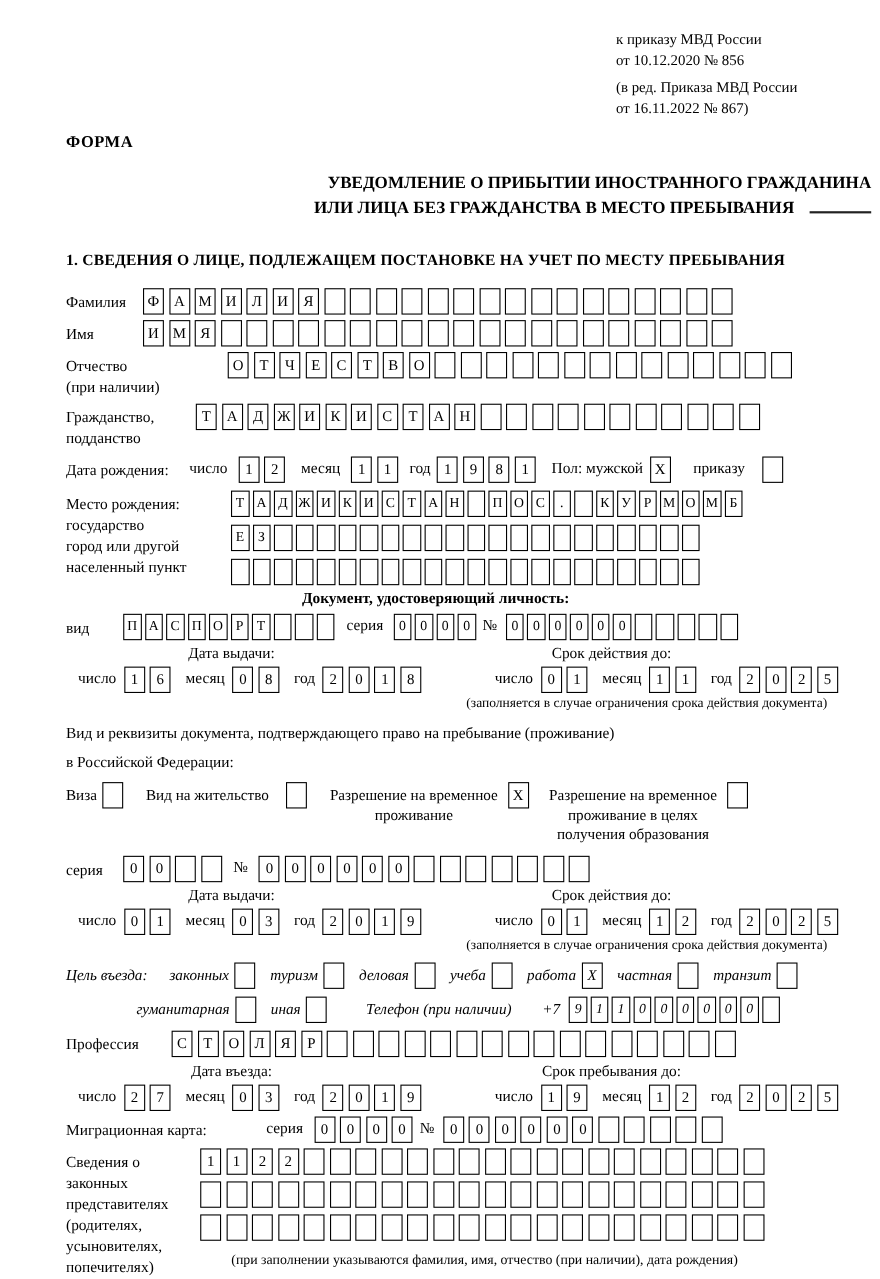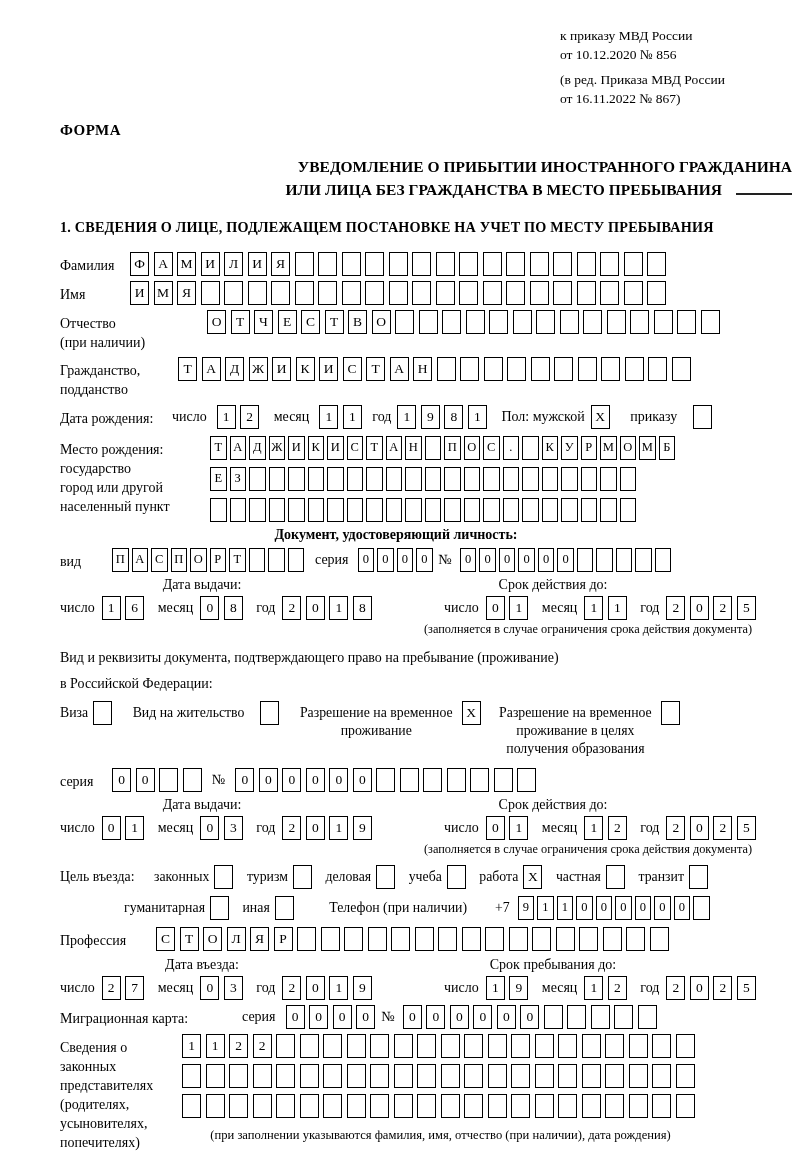--- a/index.html
+++ b/index.html
@@ -9,53 +9,53 @@
     width: 800px; height: 1163px; background: #fff;
     padding: 26px 8px 0 60px; overflow: hidden; position: relative;
   }
   
   .appendix { margin-left: 500px; font-size: 13.5px; line-height: 19px; }
   .appendix .edition { margin-top: 6px; }
   .forma { text-align: left; padding-right: 36px; font-weight: bold; font-size: 15px; margin-top: 14px; letter-spacing: .5px; }
   
   .title { text-align: right; font-weight: bold; font-size: 15.5px; line-height: 23px; margin-top: 16px; }
   .blank { display: inline-block; width: 56px; border-bottom: 2.5px solid #222; margin-left: 14px; height: 14px; }
-  .sec-head { font-weight: bold; font-size: 14.2px; margin-top: 18px; margin-bottom: 16px; letter-spacing: .2px; }
+  .sec-head { font-weight: bold; font-size: 14.2px; margin-top: 28px; margin-bottom: 16px; letter-spacing: .2px; }
   
   .row { display: flex; align-items: flex-start; margin-bottom: 5px; }
   .lbl { font-size: 14px; padding-top: 4px; flex: none; line-height: 19px; }
   .w70 { width: 70px; } .w118 { width: 118px; } .w143 { width: 147px; }
   .w148 { width: 150px; } .w95 { width: 96px; } .w120 { width: 122px; }
   .cells { display: flex; flex-wrap: nowrap; flex: none; }
   .cell {
     flex: none; width: 19px; height: 24px; border: 1.6px solid #000;
     margin-right: 4.5px; text-align: center; font-size: 13.5px; line-height: 21px;
   }
   .small .cell { width: 16.5px; margin-right: 3px; font-size: 12.5px; }
   .gap6 { margin-left: 6px; } .gap10 { margin-left: 10px; } .gap16 { margin-left: 16px; }
   .sub { font-size: 14px; padding-top: 4px; flex: none; }
   
   .twocol { display: flex; margin-bottom: 2px; }
-  .col-l { width: 47%; } .col-r { width: 53%; }
+  .col-l { width: 47%; margin-left: 11px; } .col-r { width: 53%; }
   .col-head { text-align: center; font-size: 14px; margin-bottom: 3px; }
   .col-l .col-head { padding-right: 60px; }
   .col-r .col-head { padding-right: 90px; }
   .dateline { display: flex; align-items: flex-start; }
   .dateline .sub { padding-top: 4px; margin-right: 7px; }
   .dateline .cells { margin-right: 9px; }
   .col-r .dateline { padding-left: 40px; }
   .footnote { font-size: 12.3px; text-align: right; padding-right: 40px; margin: 0 0 8px 0; }
   
   .introline { font-size: 14px; line-height: 26px; }
   .opts { display: flex; align-items: flex-start; margin-top: 4px; margin-bottom: 10px; }
   .opt { display: flex; align-items: flex-start; }
   .opt-txt { font-size: 13.8px; text-align: center; line-height: 18px; padding-top: 3px; }
   .opt .cells { margin-left: 9px; margin-top: 0; }
   
-  .purpose { display: flex; align-items: flex-start; font-size: 13.8px; margin-bottom: 7px; }
+  .purpose { display: flex; align-items: flex-start; font-size: 13.8px; margin-bottom: 7px; font-style: italic; }
   .p-lbl { padding-top: 4px; flex: none; }
   .purpose .cells { margin-left: 5px; margin-right: 9px; }
   
   .reps-cells .cells { margin-bottom: 6px; }
   .reps-foot { font-size: 12.6px; text-align: center; margin-top: 10px; }
   .mb2 { margin-bottom: 2px; }
   .doc-head { text-align: center; font-weight: bold; font-size: 14px; margin: 2px 60px 5px 0; }
 </style>
 </head>
 <body>

